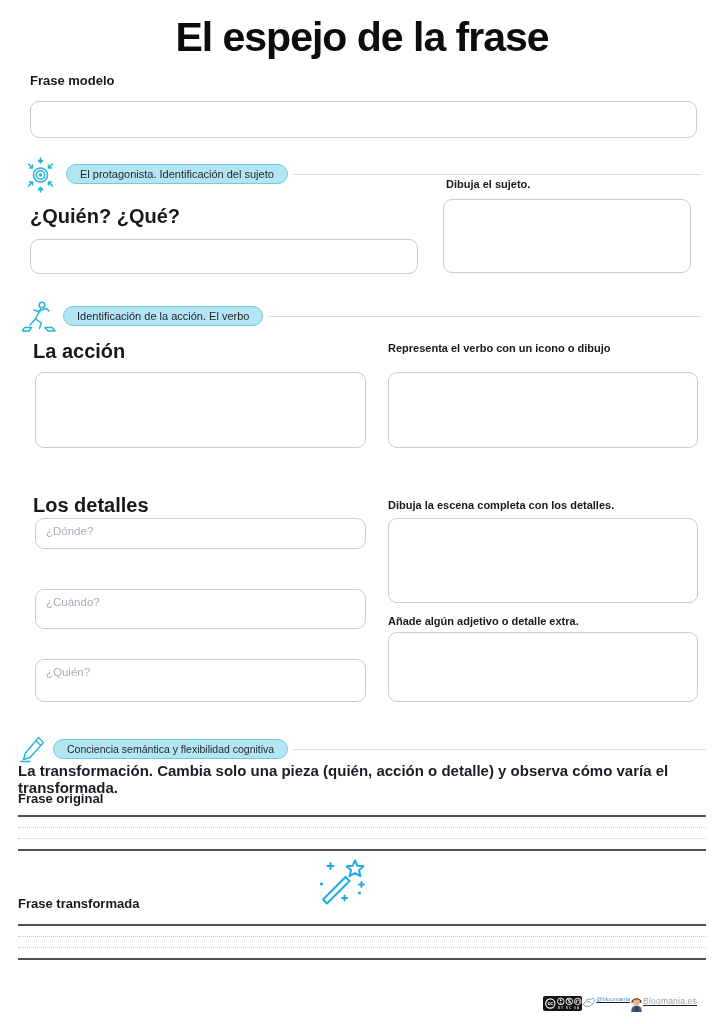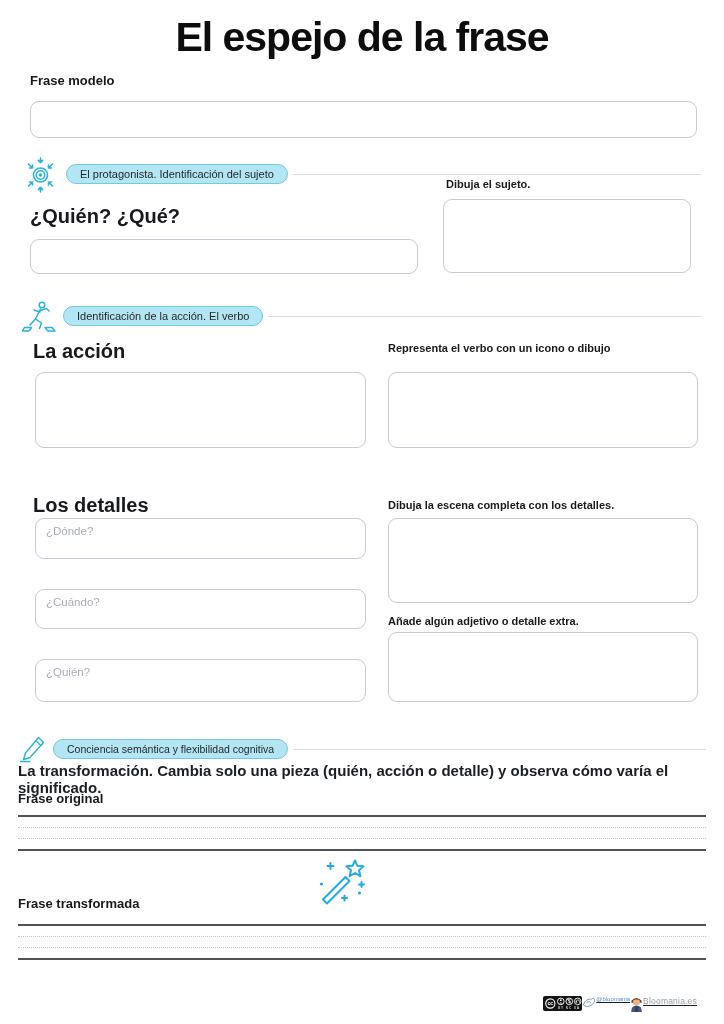--- a/index.html
+++ b/index.html
@@ -98,21 +98,21 @@
 
   <div class="abs lbl-lg" style="left:33px; top:340px;">La acción</div>
   <div class="abs lbl-md" style="left:388px; top:342px;">Representa el verbo con un icono o dibujo</div>
   <div class="field-box" style="left:35px; top:372px; width:331px; height:76px;"></div>
   <div class="field-box" style="left:388px; top:372px; width:310px; height:76px;"></div>
 
 
   <div class="abs lbl-lg" style="left:33px; top:468px;margin-top:26px;">Los detalles</div>
   <div class="abs lbl-md" style="left:388px; top:499px;">Dibuja la escena completa con los detalles.</div>
 
-  <div class="field-box" style="left:35px; top:518px; width:331px; height:41px;">
+  <div class="field-box" style="left:35px; top:518px; width:331px; height:31px;">
     <div class="placeholder">¿Dónde?</div>
   </div>
   <div class="field-box" style="left:388px; top:518px; width:310px; height:85px;"></div>
 
   <div class="field-box" style="left:35px; top:589px; width:331px; height:40px;">
     <div class="placeholder">¿Cuándo?</div>
   </div>
 
   <div class="abs lbl-md" style="left:388px; top:615px;">Añade algún adjetivo o detalle extra.</div>
   <div class="field-box" style="left:388px; top:632px; width:310px; height:70px;"></div>
@@ -126,21 +126,21 @@
       <svg width="28" height="28" viewBox="0 0 28 28" fill="none" stroke="#2bb3d9" stroke-width="1.4" stroke-linecap="round" stroke-linejoin="round">
         <path d="M20.5 2.5 L25.5 7.5 L12 22.5 L5.5 24.5 L7.5 18 Z"></path>
         <path d="M17.8 5.5 L22.8 10.5"></path>
         <path d="M2.5 26.5 H12"></path>
       </svg>
     </span>
     <span class="badge" style="font-size:10.5px;">Conciencia semántica y flexibilidad cognitiva</span>
     <span class="sec-rule"></span>
   </div>
 
-  <div class="abs" style="left:18px; top:762px; width:692px; font-size:15px; font-weight:bold;">La transformación. Cambia solo una pieza (quién, acción o detalle) y observa cómo varía el significado.</div>
+  <div class="abs" style="left:18px; top:762px; width:692px; font-size:15px; font-weight:bold;">La transformación. Cambia solo una pieza (quién, acción o detalle) y observa cómo varía el transformada.</div>
 
   <div class="abs lbl-sm" style="left:18px; top:791px;">Frase original</div>
 
   <div class="write-area" style="left:18px; top:815px; width:688px; height:38px;">
     <div class="wl wl-solid" style="top:0;"></div>
     <div class="wl wl-dotted" style="top:12px;"></div>
     <div class="wl wl-dotted" style="top:23px;"></div>
     <div class="wl wl-solid" style="top:34px;"></div>
   </div>
 

